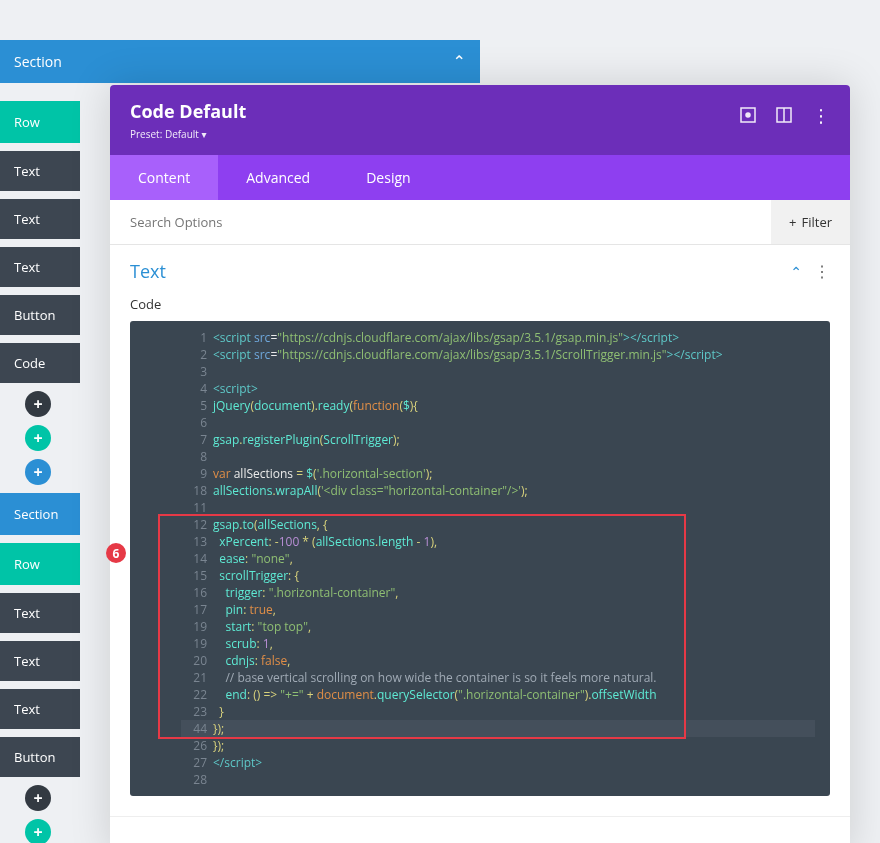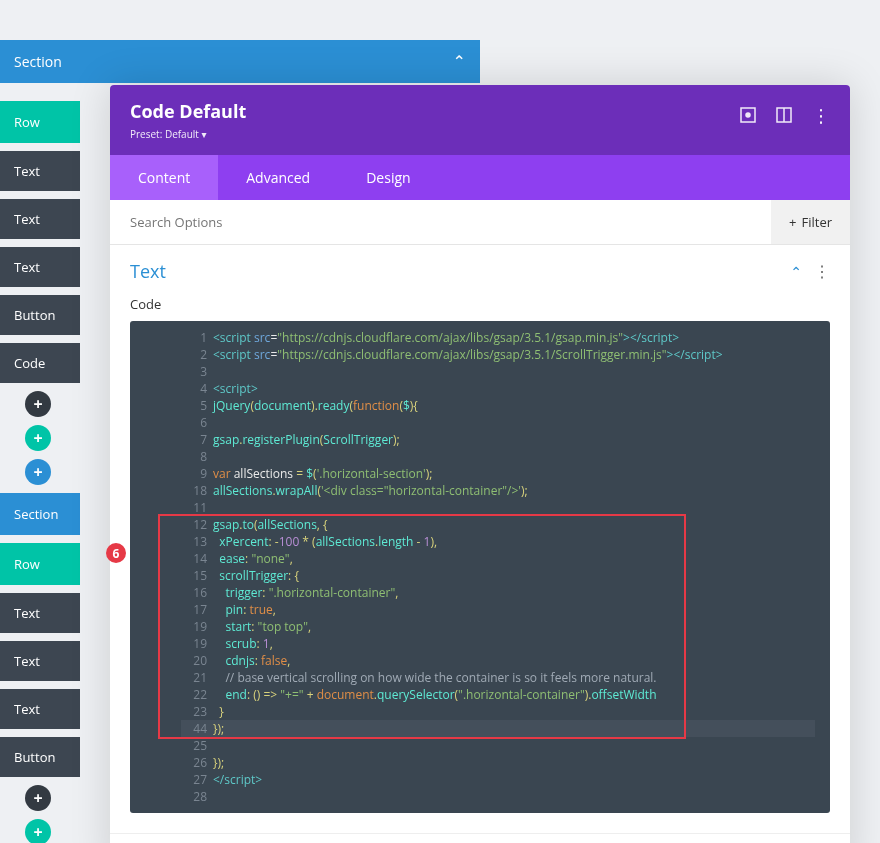--- a/index.html
+++ b/index.html
@@ -162,21 +162,20 @@
         <div class="code-line"><span class="gutter">15</span><span><span class="tBlue2">  scrollTrigger</span><span class="tYellow">: {</span></span></div>
         <div class="code-line"><span class="gutter">16</span><span><span class="tBlue2">    trigger</span><span class="tYellow">: </span><span class="tGreen">".horizontal-container"</span><span class="tYellow">,</span></span></div>
         <div class="code-line"><span class="gutter">17</span><span><span class="tBlue2">    pin</span><span class="tYellow">: </span><span class="tOrange">true</span><span class="tYellow">,</span></span></div>
         <div class="code-line"><span class="gutter">19</span><span><span class="tBlue2">    start</span><span class="tYellow">: </span><span class="tGreen">"top top"</span><span class="tYellow">,</span></span></div>
         <div class="code-line"><span class="gutter">19</span><span><span class="tBlue2">    scrub</span><span class="tYellow">: </span><span class="tPurple">1</span><span class="tYellow">,</span></span></div>
         <div class="code-line"><span class="gutter">20</span><span><span class="tBlue2">    cdnjs</span><span class="tYellow">: </span><span class="tOrange">false</span><span class="tYellow">,</span></span></div>
         <div class="code-line"><span class="gutter">21</span><span><span class="tGray">    // base vertical scrolling on how wide the container is so it feels more natural.</span></span></div>
         <div class="code-line"><span class="gutter">22</span><span><span class="tBlue2">    end</span><span class="tYellow">: () =&gt; </span><span class="tGreen">"+="</span><span class="tYellow"> + </span><span class="tOrange">document</span><span class="tYellow">.</span><span class="tBlue2">querySelector</span><span class="tYellow">(</span><span class="tGreen">".horizontal-container"</span><span class="tYellow">).</span><span class="tBlue2">offsetWidth</span></span></div>
         <div class="code-line"><span class="gutter">23</span><span><span class="tYellow">  }</span></span></div>
         <div class="code-line hl"><span class="gutter">44</span><span><span class="tYellow">});</span></span></div>
-        <div class="code-line"><span class="gutter">25</span><span></span></div>
         <div class="code-line"><span class="gutter">26</span><span><span class="tYellow">});</span></span></div>
         <div class="code-line"><span class="gutter">27</span><span><span class="tAqua">&lt;/script&gt;</span></span></div>
         <div class="code-line"><span class="gutter">28</span><span></span></div>
       </div>
       <div class="highlight-box" style="top: 193px; left: 28px; width: 528px; height: 225px;"></div>
     </div>
 
   <div class="link-section">
     
     

